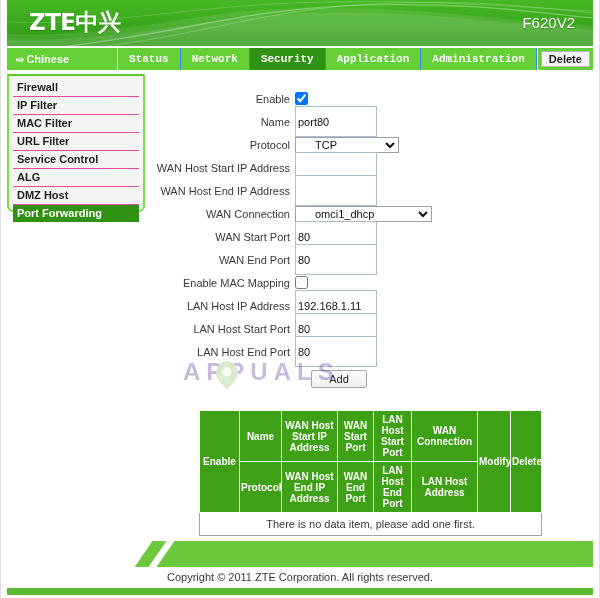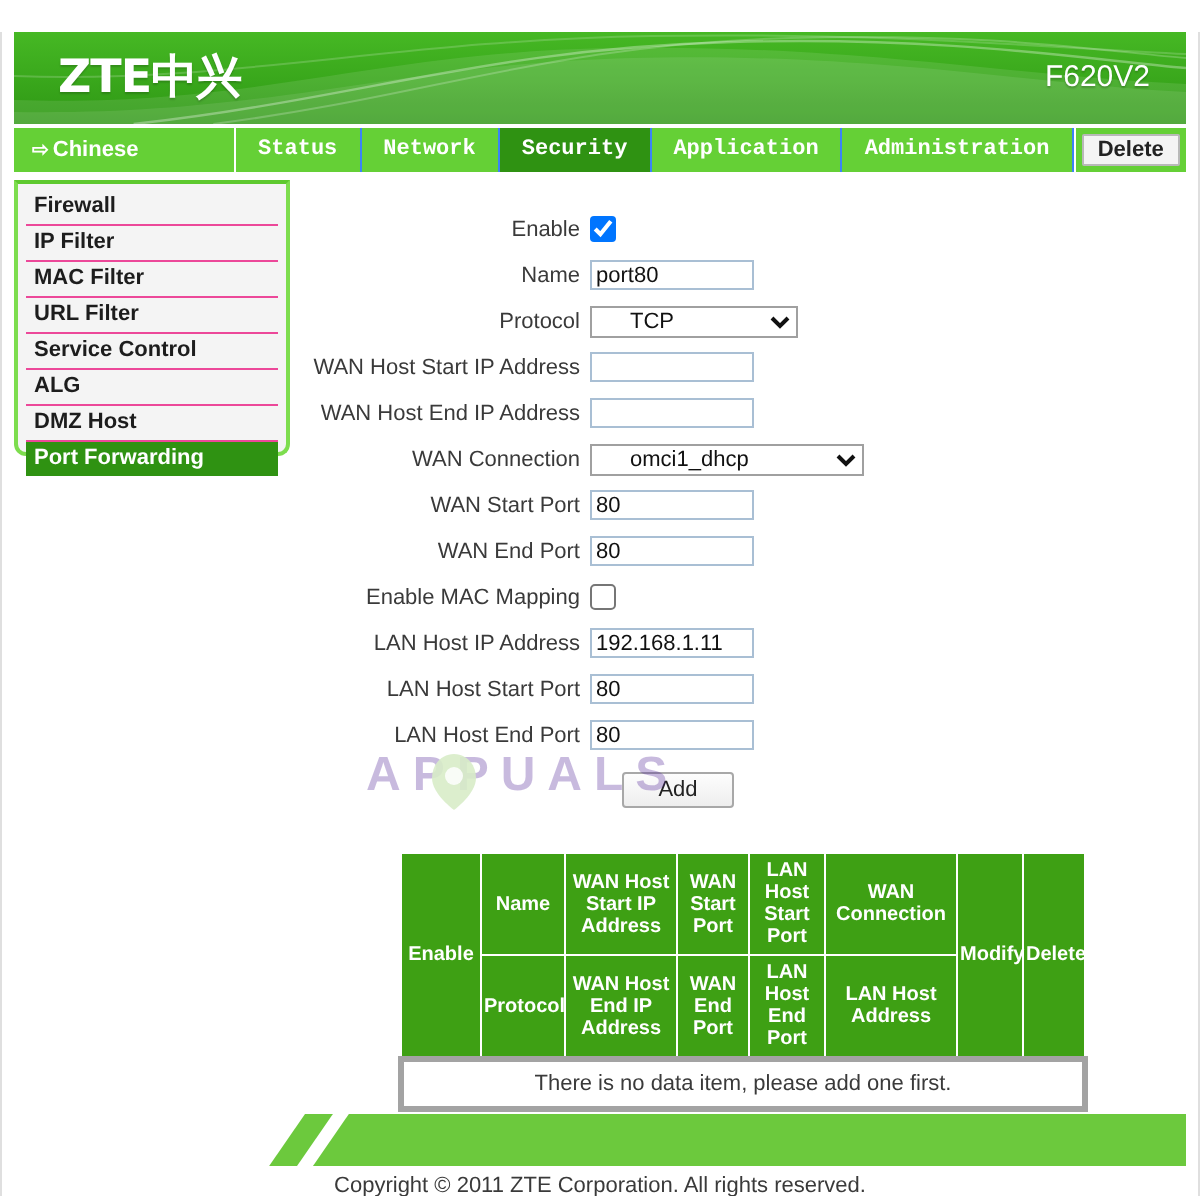--- a/index.html
+++ b/index.html
@@ -23,21 +23,21 @@
     box-sizing: border-box;
     border-left: 1px solid #dfdfdf;
     border-right: 1px solid #dfdfdf;
     background: #fff;
   }
 
   
   .header {
     position: relative;
     height: 46px;
-    margin: 16px 6px 0 6px;
+    margin: 0 6px 0 6px;
     background: linear-gradient(180deg, #3fae21 0%, #48b526 35%, #36a31a 70%, #2f9a16 100%);
     overflow: hidden;
   }
   .header .wave {
     position: absolute;
     left: 0; top: 0;
     width: 100%; height: 100%;
   }
   .brand {
     position: absolute;
@@ -187,21 +187,21 @@
     color: #3a3a3a;
     white-space: nowrap;
     font-family: "Liberation Sans", sans-serif;
   }
   .form-field {
     display: flex;
     align-items: center;
   }
   input.txt {
     width: 82px;
-    height: 15px;
+    height: 31px;
     box-sizing: border-box;
     border: 1px solid #a9bfd4;
     background: #ffffff;
     font-size: 11px;
     font-family: "Liberation Sans", sans-serif;
     color: #111;
     padding: 0 2px;
     outline: none;
   }
   select.sel {
@@ -256,21 +256,21 @@
     font-weight: bold;
     font-family: "Liberation Sans", sans-serif;
     border: 1px solid #ffffff;
     padding: 3px 1px;
     text-align: center;
     line-height: 11px;
     vertical-align: middle;
   }
   table.grid td.empty {
     background: #ffffff;
-    border: 3px solid #a3a3a3;
+    border: 1px solid #a3a3a3;
     color: #3a3a3a;
     font-size: 11px;
     text-align: center;
     padding: 5px 2px;
   }
 
   
   .watermark {
     position: absolute;
     left: 176px;

